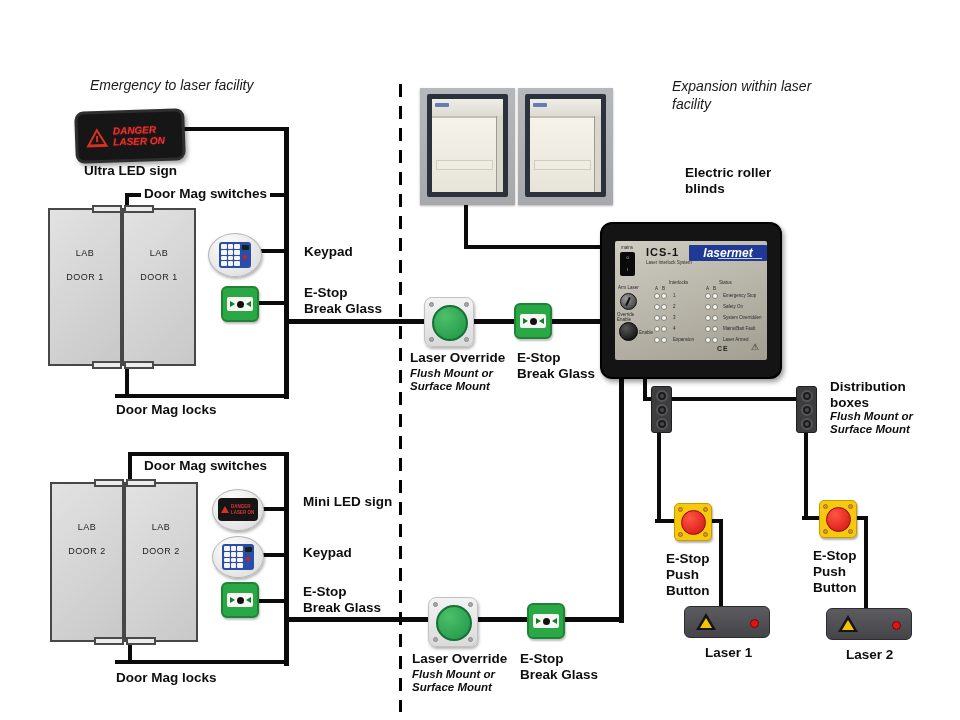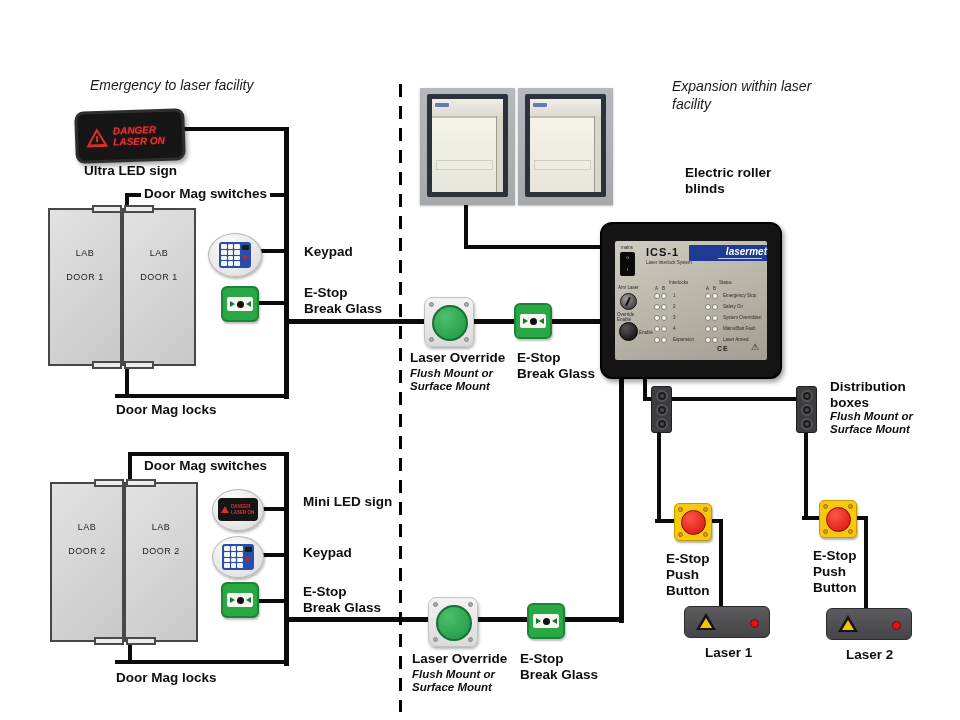--- a/index.html
+++ b/index.html
@@ -72,21 +72,21 @@
   .blind-bar{position:absolute;left:4px;right:10px;bottom:22px;height:8px;background:#efede2;border:1px solid #cfcdc2;}
   .blind-rail{position:absolute;right:0;top:17px;bottom:0;width:6px;background:#d9d7cc;border-left:1px solid #9d9b90;}
 
   
   .ics{position:absolute;left:600px;top:222px;width:178px;height:153px;background:#141414;border:2px solid #000;
        border-radius:12px;box-shadow:2px 3px 5px rgba(0,0,0,.4);}
   .ics-panel{position:absolute;left:13px;top:17px;width:152px;height:119px;background:linear-gradient(160deg,#cfccc1,#a29e92);border-radius:2px;}
   .ptx{position:absolute;font-size:4.5px;line-height:1.15;color:#2a2a2a;white-space:pre;}
   .ics-model{position:absolute;left:31px;top:5px;font-size:11px;font-weight:bold;letter-spacing:1px;color:#151515;}
   .ics-logo{position:absolute;left:74px;top:4px;width:78px;height:16px;background:#1e3a94;border-radius:1px;}
-  .ics-logo span{position:absolute;left:0;right:0;top:1px;text-align:right;color:#fff;font-weight:bold;font-style:italic;font-size:10px;}
+  .ics-logo span{position:absolute;left:0;right:0;top:1px;text-align:center;color:#fff;font-weight:bold;font-style:italic;font-size:12px;}
   .ics-logo i{position:absolute;right:5px;bottom:2px;width:44px;height:1px;background:#c8d2ee;}
   .rocker{position:absolute;left:5px;top:11px;width:15px;height:24px;background:#0a0a0a;border-radius:2px;}
   .rocker span{position:absolute;left:0;right:0;text-align:center;color:#cfcfcf;font-size:4px;line-height:1;}
   .keysw{position:absolute;left:5px;top:52px;width:15px;height:15px;border-radius:50%;
          background:radial-gradient(circle at 35% 30%,#9c9c9c,#2c2c2c);border:1px solid #111;}
   .keysw i{position:absolute;left:6px;top:3px;width:2px;height:9px;background:#0a0a0a;transform:rotate(25deg);}
   .knob{position:absolute;left:4px;top:81px;width:17px;height:17px;border-radius:50%;
         background:radial-gradient(circle at 35% 30%,#565656,#040404);border:1px solid #000;}
   .led{position:absolute;width:4px;height:4px;border-radius:50%;background:#f7f7f1;border:1px solid #82827a;box-sizing:content-box;}
   .ics-warn{position:absolute;left:136px;top:101px;font-size:9px;color:#222;}

